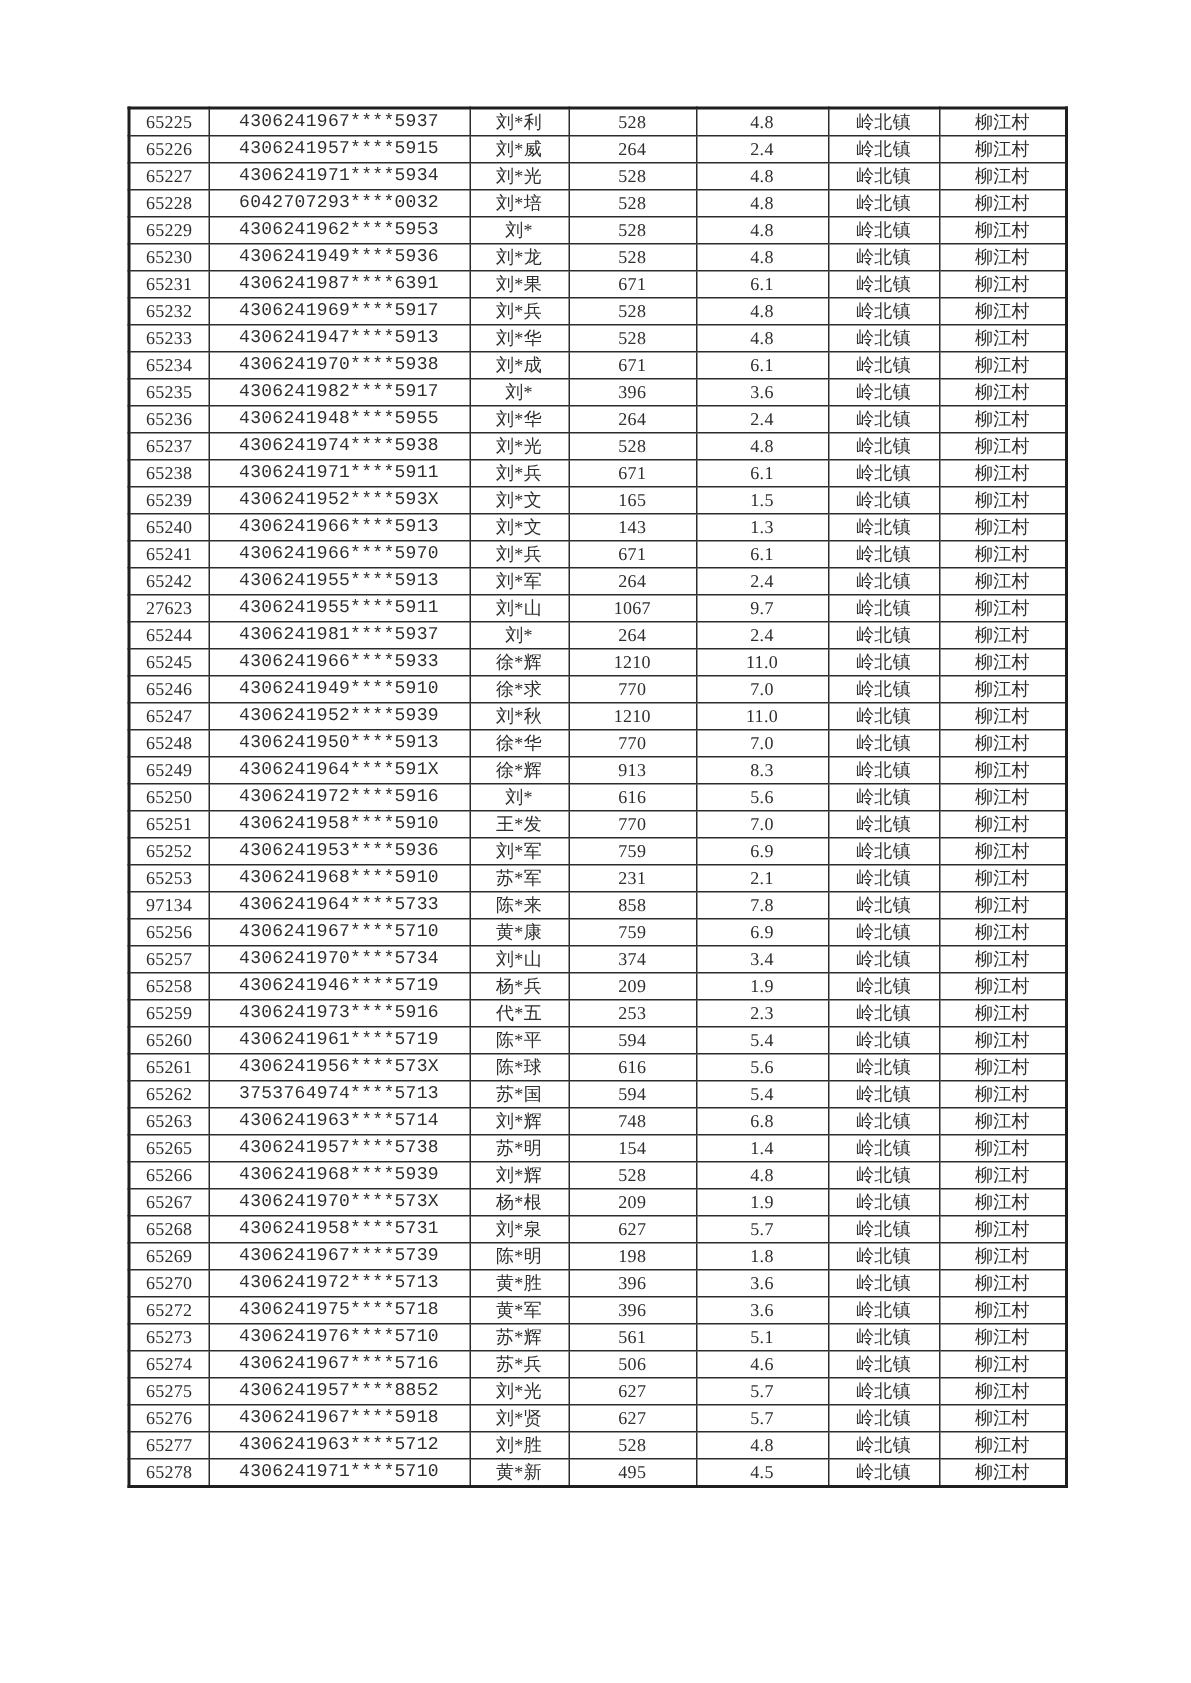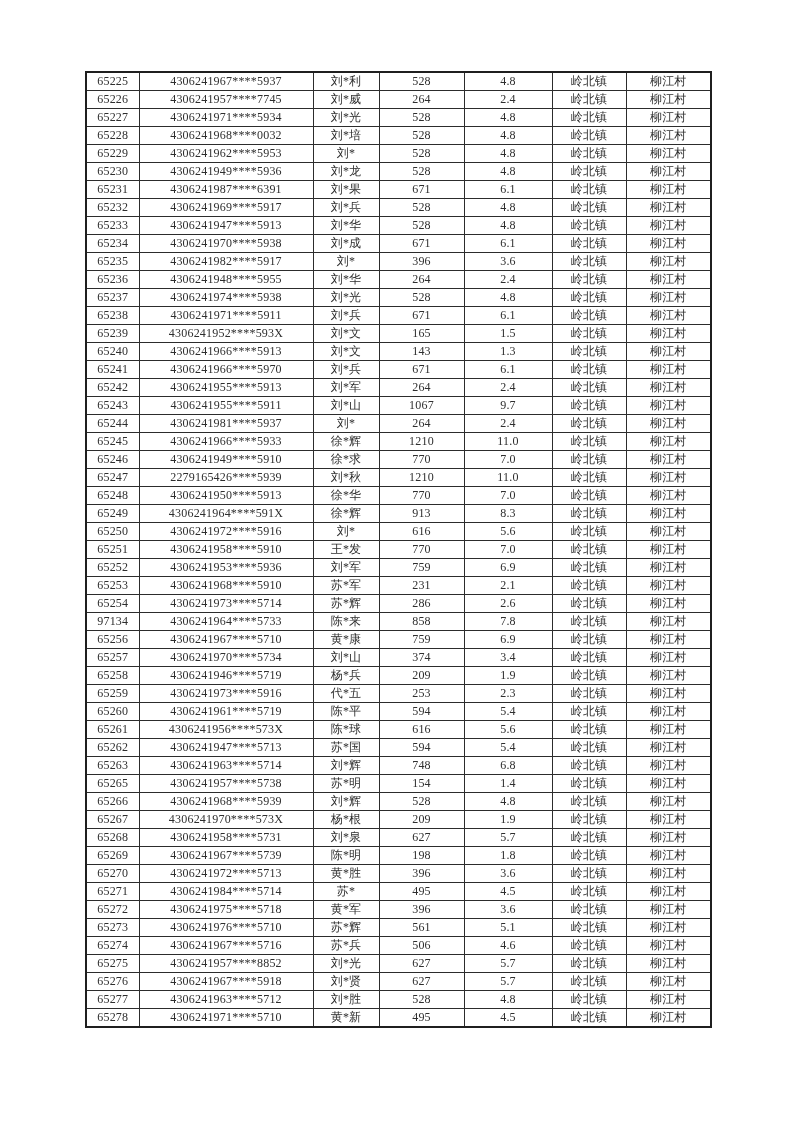--- a/index.html
+++ b/index.html
@@ -35,21 +35,21 @@
     text-align: center;
     vertical-align: middle;
     font-size: 12px;
     line-height: 17px;
     letter-spacing: 0.2px;
     white-space: nowrap;
     overflow: hidden;
     color: #2e2e2e;
   }
   td.col-serial   { font-size: 12px; }
-  td.col-id       { font-size: 12px; }
+  td.col-id       { font-size: 12px; font-family: Liberation Mono, monospace; }
   td.col-name     { font-size: 12px; }
 </style>
 </head>
 <body>
 
 <div class="sheet">
   <table class="data-table">
     <colgroup>
         <col style="width: 53px;">
         <col style="width: 174px;">
@@ -64,39 +64,39 @@
           <td class="col-serial">65225</td>
           <td class="col-id">4306241967****5937</td>
           <td class="col-name">刘*利</td>
           <td class="col-amount">528</td>
           <td class="col-rate">4.8</td>
           <td class="col-town">岭北镇</td>
           <td class="col-village">柳江村</td>
         </tr>
         <tr>
           <td class="col-serial">65226</td>
-          <td class="col-id">4306241957****7745</td>
+          <td class="col-id">4306241957****5915</td>
           <td class="col-name">刘*威</td>
           <td class="col-amount">264</td>
           <td class="col-rate">2.4</td>
           <td class="col-town">岭北镇</td>
           <td class="col-village">柳江村</td>
         </tr>
         <tr>
           <td class="col-serial">65227</td>
           <td class="col-id">4306241971****5934</td>
           <td class="col-name">刘*光</td>
           <td class="col-amount">528</td>
           <td class="col-rate">4.8</td>
           <td class="col-town">岭北镇</td>
           <td class="col-village">柳江村</td>
         </tr>
         <tr>
           <td class="col-serial">65228</td>
-          <td class="col-id">4306241968****0032</td>
+          <td class="col-id">6042707293****0032</td>
           <td class="col-name">刘*培</td>
           <td class="col-amount">528</td>
           <td class="col-rate">4.8</td>
           <td class="col-town">岭北镇</td>
           <td class="col-village">柳江村</td>
         </tr>
         <tr>
           <td class="col-serial">65229</td>
           <td class="col-id">4306241962****5953</td>
           <td class="col-name">刘*</td>
@@ -216,21 +216,21 @@
         <tr>
           <td class="col-serial">65242</td>
           <td class="col-id">4306241955****5913</td>
           <td class="col-name">刘*军</td>
           <td class="col-amount">264</td>
           <td class="col-rate">2.4</td>
           <td class="col-town">岭北镇</td>
           <td class="col-village">柳江村</td>
         </tr>
         <tr>
-          <td class="col-serial">65243</td>
+          <td class="col-serial">27623</td>
           <td class="col-id">4306241955****5911</td>
           <td class="col-name">刘*山</td>
           <td class="col-amount">1067</td>
           <td class="col-rate">9.7</td>
           <td class="col-town">岭北镇</td>
           <td class="col-village">柳江村</td>
         </tr>
         <tr>
           <td class="col-serial">65244</td>
           <td class="col-id">4306241981****5937</td>
@@ -253,21 +253,21 @@
           <td class="col-serial">65246</td>
           <td class="col-id">4306241949****5910</td>
           <td class="col-name">徐*求</td>
           <td class="col-amount">770</td>
           <td class="col-rate">7.0</td>
           <td class="col-town">岭北镇</td>
           <td class="col-village">柳江村</td>
         </tr>
         <tr>
           <td class="col-serial">65247</td>
-          <td class="col-id">2279165426****5939</td>
+          <td class="col-id">4306241952****5939</td>
           <td class="col-name">刘*秋</td>
           <td class="col-amount">1210</td>
           <td class="col-rate">11.0</td>
           <td class="col-town">岭北镇</td>
           <td class="col-village">柳江村</td>
         </tr>
         <tr>
           <td class="col-serial">65248</td>
           <td class="col-id">4306241950****5913</td>
           <td class="col-name">徐*华</td>
@@ -315,29 +315,20 @@
         <tr>
           <td class="col-serial">65253</td>
           <td class="col-id">4306241968****5910</td>
           <td class="col-name">苏*军</td>
           <td class="col-amount">231</td>
           <td class="col-rate">2.1</td>
           <td class="col-town">岭北镇</td>
           <td class="col-village">柳江村</td>
         </tr>
         <tr>
-          <td class="col-serial">65254</td>
-          <td class="col-id">4306241973****5714</td>
-          <td class="col-name">苏*辉</td>
-          <td class="col-amount">286</td>
-          <td class="col-rate">2.6</td>
-          <td class="col-town">岭北镇</td>
-          <td class="col-village">柳江村</td>
-        </tr>
-        <tr>
           <td class="col-serial">97134</td>
           <td class="col-id">4306241964****5733</td>
           <td class="col-name">陈*来</td>
           <td class="col-amount">858</td>
           <td class="col-rate">7.8</td>
           <td class="col-town">岭北镇</td>
           <td class="col-village">柳江村</td>
         </tr>
         <tr>
           <td class="col-serial">65256</td>
@@ -388,21 +379,21 @@
           <td class="col-serial">65261</td>
           <td class="col-id">4306241956****573X</td>
           <td class="col-name">陈*球</td>
           <td class="col-amount">616</td>
           <td class="col-rate">5.6</td>
           <td class="col-town">岭北镇</td>
           <td class="col-village">柳江村</td>
         </tr>
         <tr>
           <td class="col-serial">65262</td>
-          <td class="col-id">4306241947****5713</td>
+          <td class="col-id">3753764974****5713</td>
           <td class="col-name">苏*国</td>
           <td class="col-amount">594</td>
           <td class="col-rate">5.4</td>
           <td class="col-town">岭北镇</td>
           <td class="col-village">柳江村</td>
         </tr>
         <tr>
           <td class="col-serial">65263</td>
           <td class="col-id">4306241963****5714</td>
           <td class="col-name">刘*辉</td>
@@ -459,29 +450,20 @@
         <tr>
           <td class="col-serial">65270</td>
           <td class="col-id">4306241972****5713</td>
           <td class="col-name">黄*胜</td>
           <td class="col-amount">396</td>
           <td class="col-rate">3.6</td>
           <td class="col-town">岭北镇</td>
           <td class="col-village">柳江村</td>
         </tr>
         <tr>
-          <td class="col-serial">65271</td>
-          <td class="col-id">4306241984****5714</td>
-          <td class="col-name">苏*</td>
-          <td class="col-amount">495</td>
-          <td class="col-rate">4.5</td>
-          <td class="col-town">岭北镇</td>
-          <td class="col-village">柳江村</td>
-        </tr>
-        <tr>
           <td class="col-serial">65272</td>
           <td class="col-id">4306241975****5718</td>
           <td class="col-name">黄*军</td>
           <td class="col-amount">396</td>
           <td class="col-rate">3.6</td>
           <td class="col-town">岭北镇</td>
           <td class="col-village">柳江村</td>
         </tr>
         <tr>
           <td class="col-serial">65273</td>

